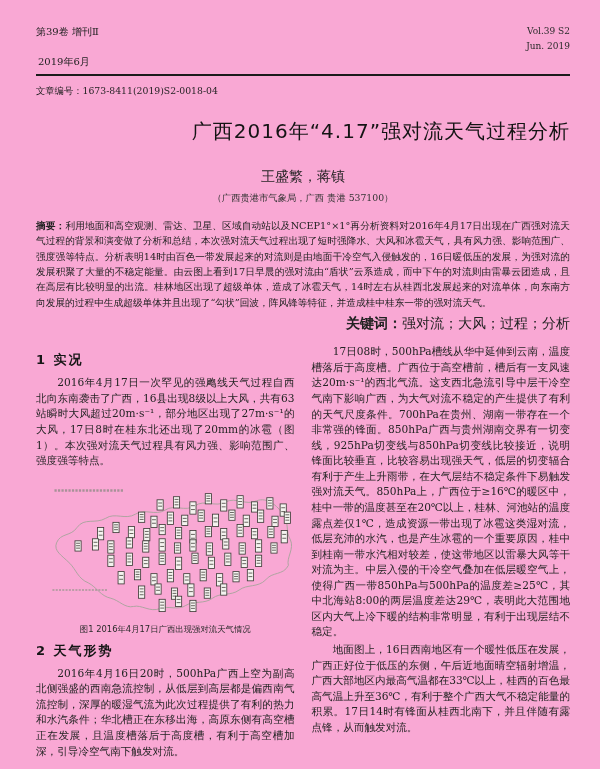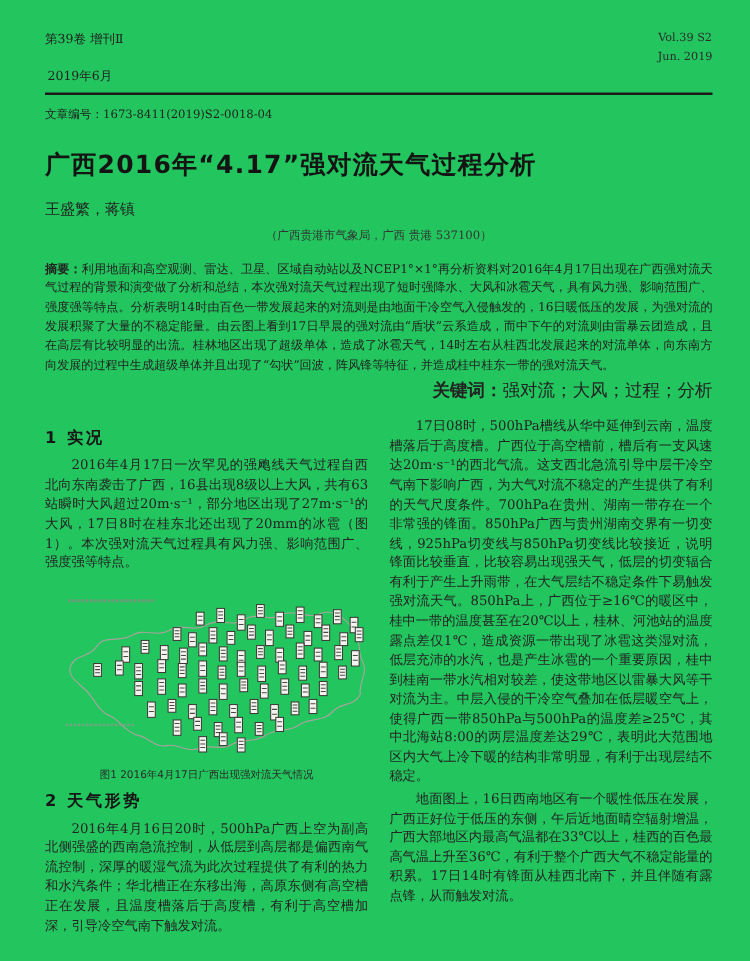--- a/index.html
+++ b/index.html
@@ -1,46 +1,46 @@
 <!DOCTYPE html>
 <html><head>
 <meta charset="utf-8">
 <style>
   html,body{margin:0;padding:0;background:#d9d9d6;}
   .page{
     position:relative;
     width:600px;height:769px;
     margin:0 auto;
-    background:#22c55e;
+    background:#f9a8d4;
     box-sizing:border-box;
     padding:24px 30px 16px 36px;
     overflow:hidden;
     color:#222;
     font-family:"DejaVu Serif","Liberation Serif",serif;
   }
   
   .journal-header{
     display:flex;justify-content:space-between;align-items:flex-start;
     border-bottom:2.5px solid #1b1b1b;
     padding-bottom:5px;
   }
   .hdr-left{font-size:10px;line-height:1.5;white-space:nowrap;}
   .hdr-left .l2{margin-left:2px;margin-top:15px;}
   .hdr-center{text-align:center;flex:1;padding:0 8px;}
   .hdr-center .jcn{font-size:13.5px;font-weight:bold;letter-spacing:7px;color:#1d1d1d;}
   .hdr-center .jen{font-size:7.6px;letter-spacing:0.4px;margin-top:4px;color:#2b2b2b;border-bottom:1px solid transparent;}
-  .hdr-right{font-size:9px;line-height:1.7;text-align:center;white-space:nowrap;color:#2b2b2b;}
+  .hdr-right{font-size:9px;line-height:1.7;text-align:right;white-space:nowrap;color:#2b2b2b;}
   
   .article-no{margin-top:9px;font-size:9.3px;color:#1f1f1f;}
   .paper-title{
-    margin:20px 0 12px 0;text-align:left;
-    font-size:20px;font-weight:bold;color:#141414;letter-spacing:1px;
+    margin:20px 0 12px 0;text-align:right;
+    font-size:20px;font-weight:normal;color:#141414;letter-spacing:1px;
     font-family:"DejaVu Sans","Liberation Sans",sans-serif;
   }
-  .paper-authors{margin-top:14px;font-size:12px;color:#1f1f1f;}
+  .paper-authors{margin-top:23px;text-align:center;font-size:14px;color:#1f1f1f;}
   .paper-affil{margin-top:6px;text-align:center;font-size:9.3px;color:#333;}
   .abstract{
     margin:13px 0 0 0;font-size:9.7px;line-height:1.58;
     text-align:justify;color:#222;
   }
   .abstract b,.keywords b{font-family:"DejaVu Sans","Liberation Sans",sans-serif;}
   .keywords{margin:2px 0 0 0;font-size:14px;line-height:1.6;color:#222;text-align:right;}
   
   .columns{display:flex;gap:17px;margin-top:10px;}
   .col{flex:1;min-width:0;}

